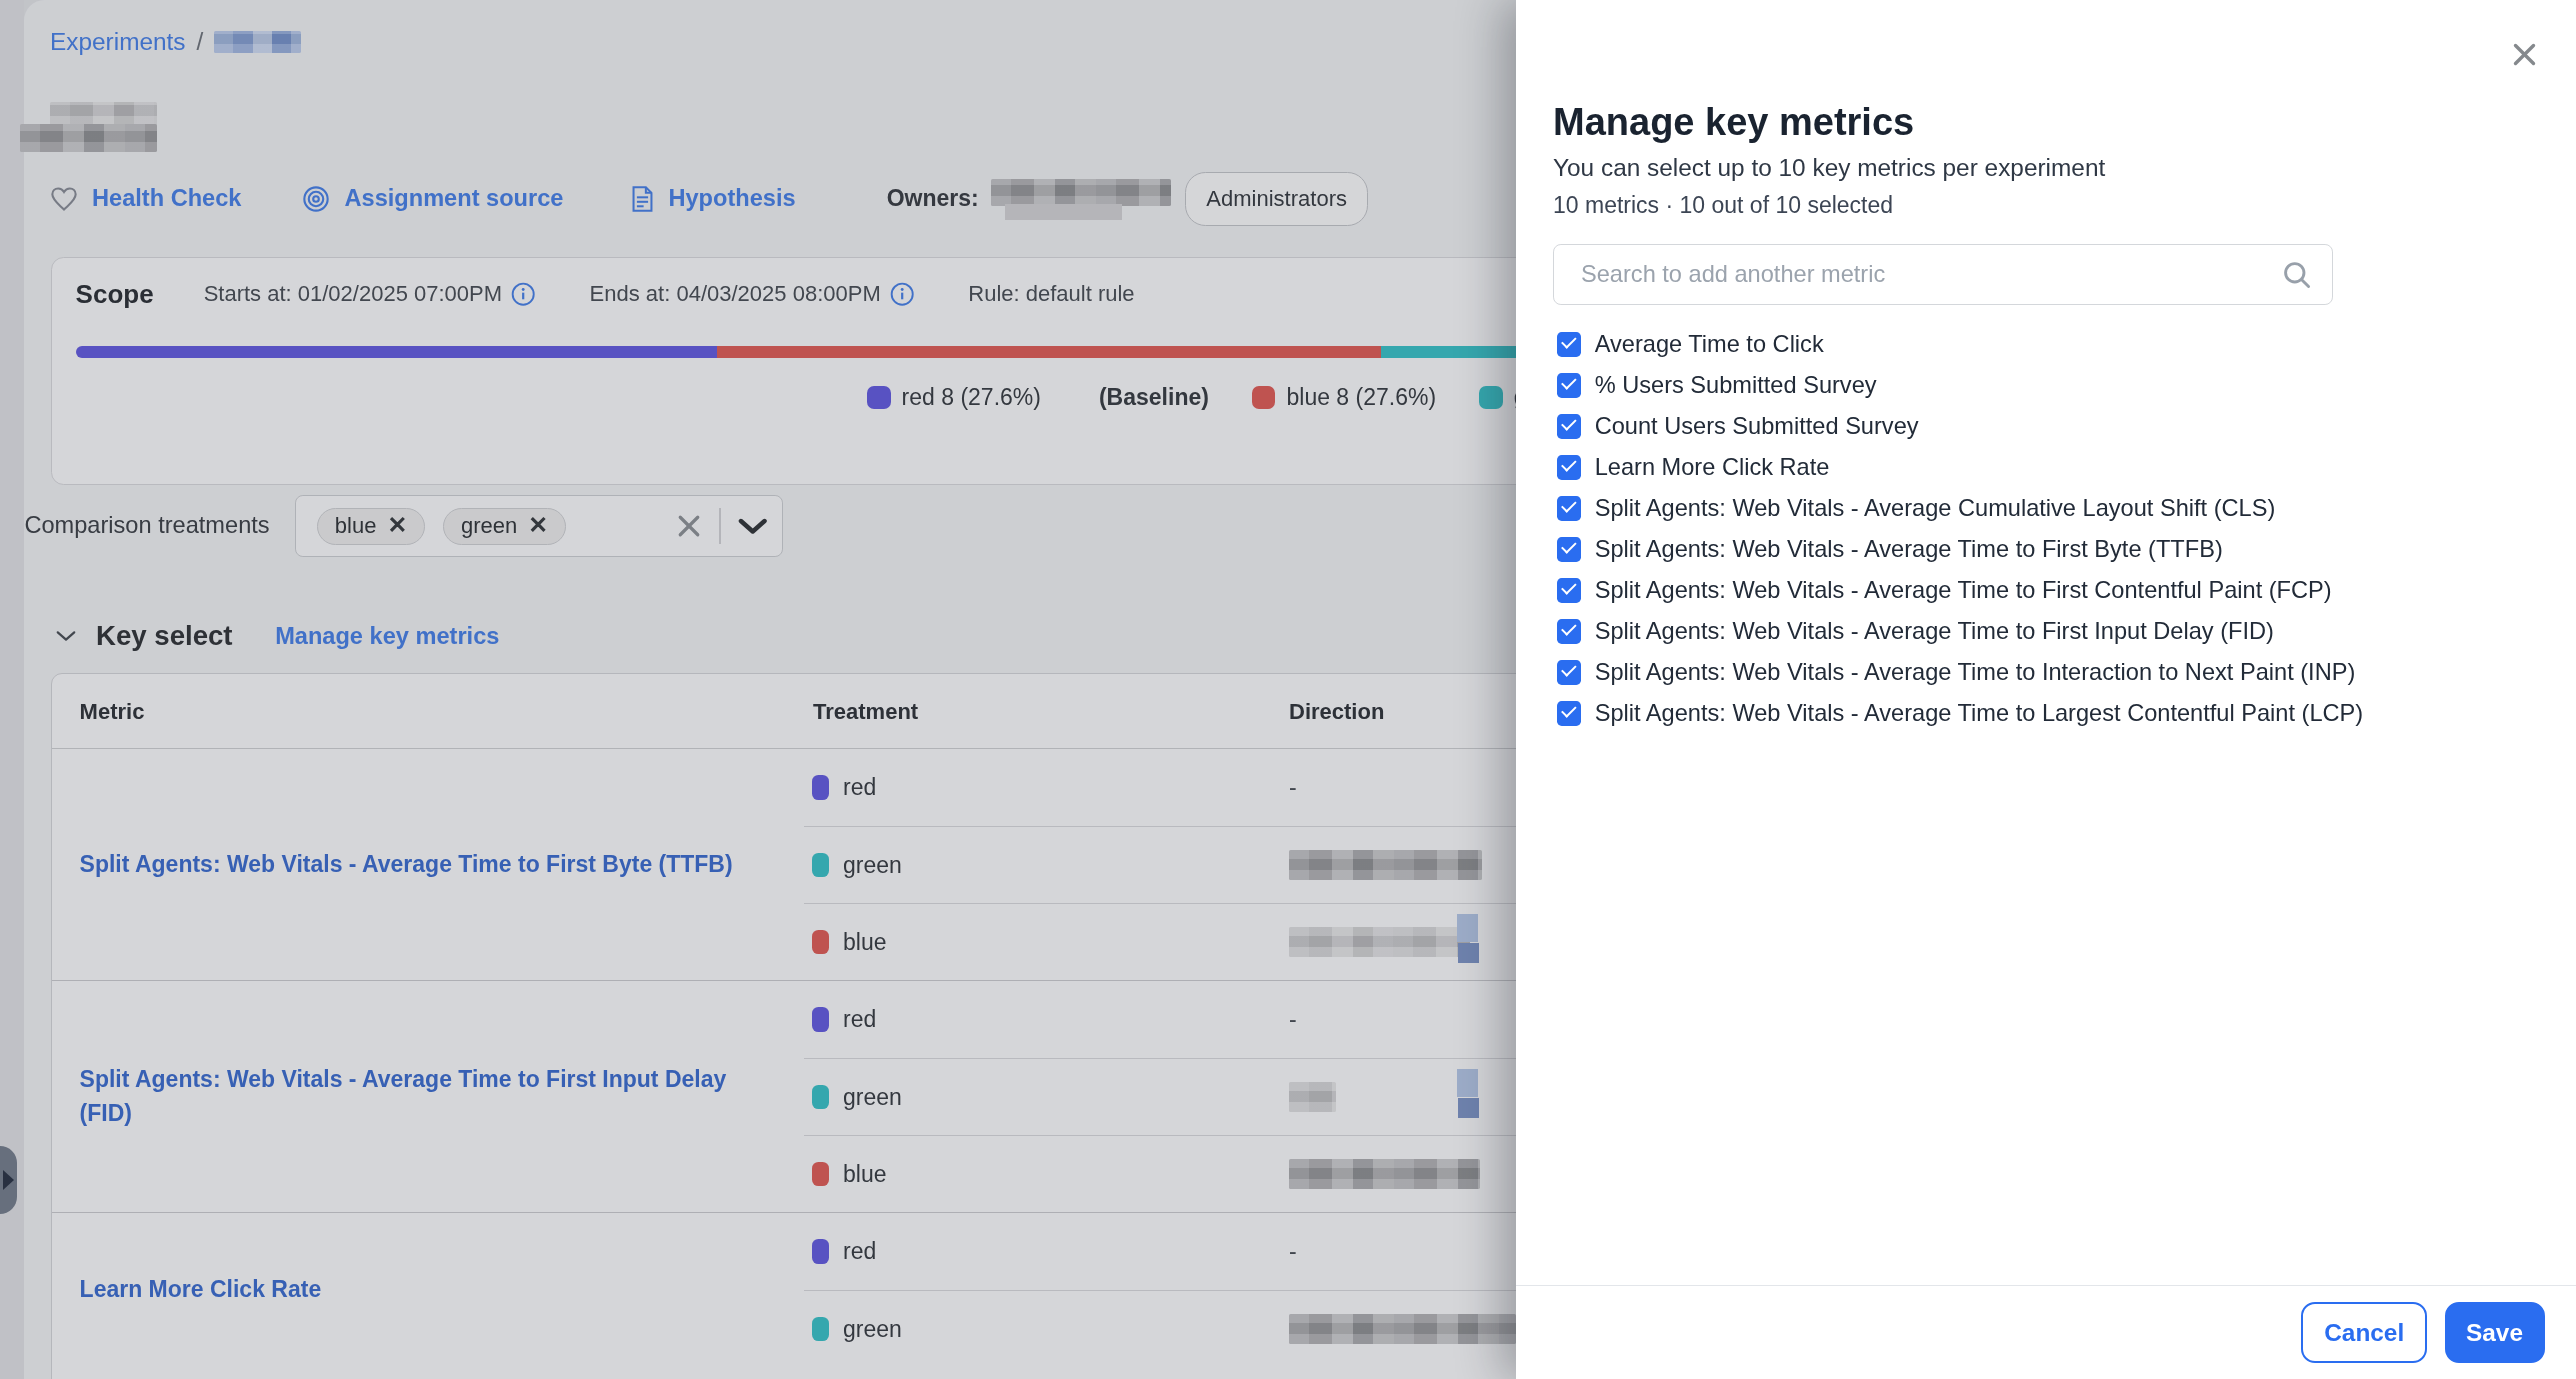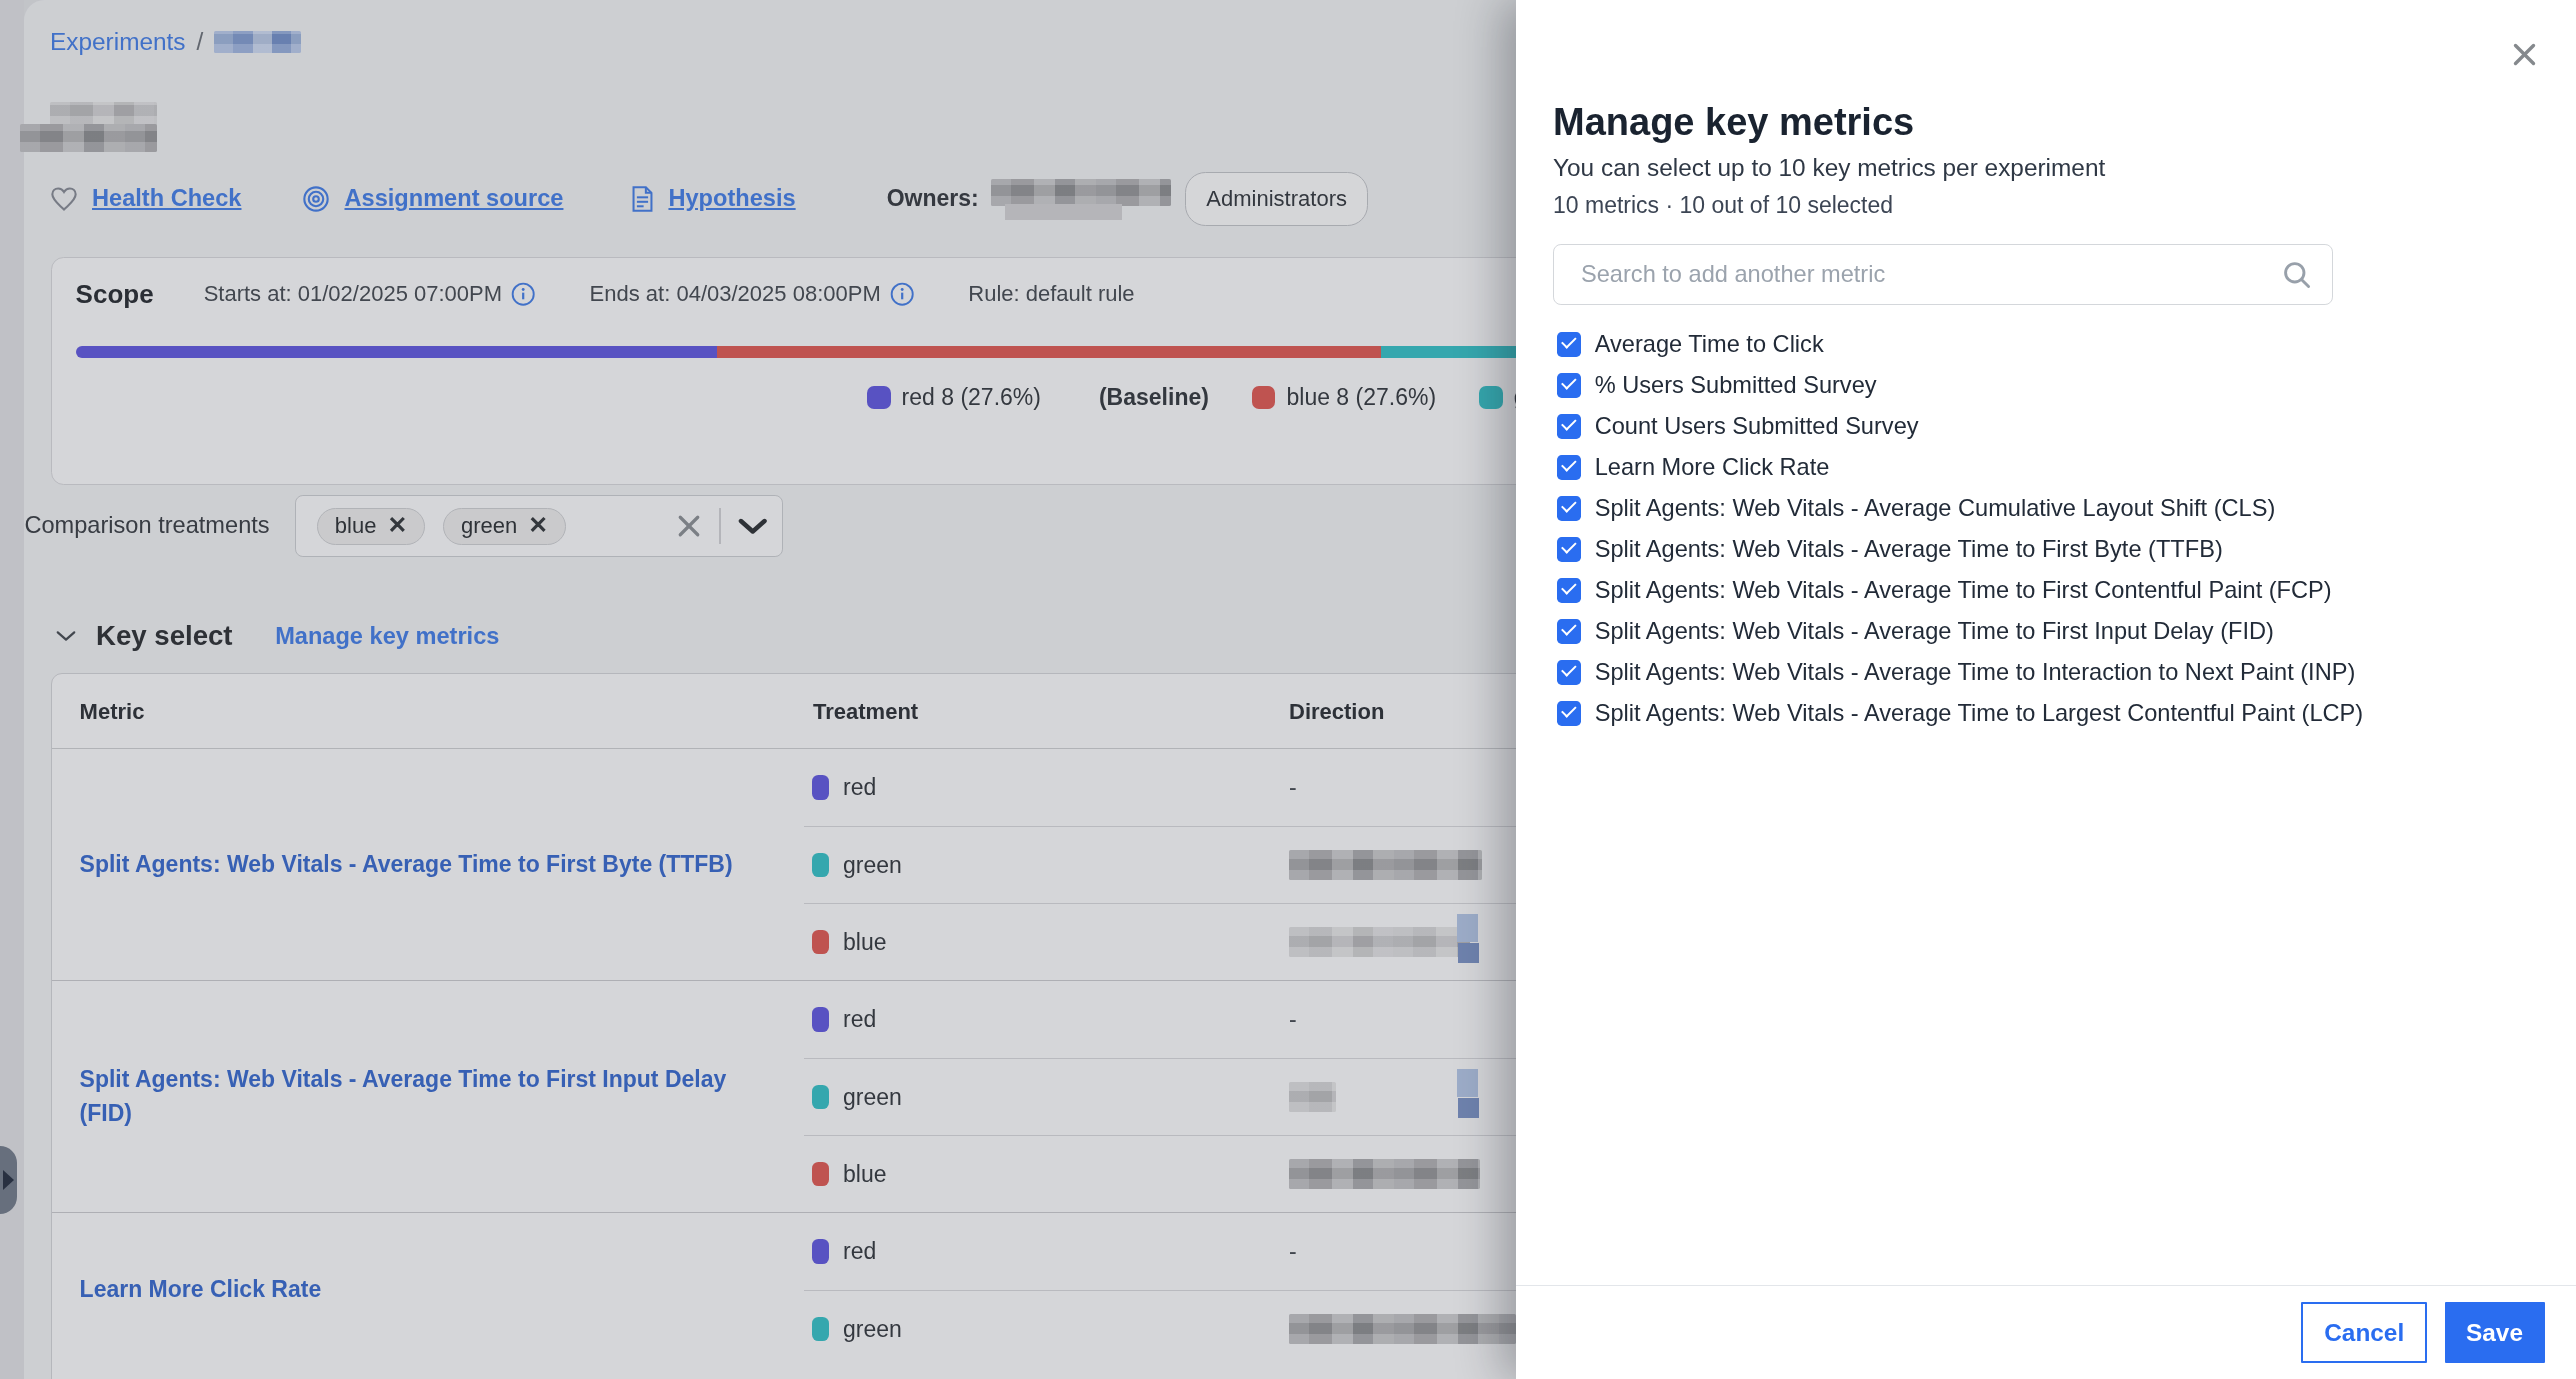--- a/index.html
+++ b/index.html
@@ -14,21 +14,21 @@
   .breadcrumb { position:absolute; left:50px; top:28px; display:flex; align-items:center; gap:11px; font-size:24.4px; }
   .breadcrumb a { color:#4a83e8; text-decoration:none; }
   .breadcrumb .sep { color:#70767d; }
   .crumb-redact { width:87px; height:22px; border-radius:3.1px; }
 
   .title-redact { position:absolute; left:19.7px; top:102px; width:137px; height:50px; }
   .title-redact .r1 { position:absolute; left:30px; top:0; width:107px; height:23.6px; }
   .title-redact .r2 { position:absolute; left:0; top:22px; width:137px; height:28px; }
 
   .meta-row { position:absolute; left:50px; top:175px; height:47px; display:flex; align-items:center; }
-  .meta-link { display:flex; align-items:center; gap:14px; font-size:23.6px; font-weight:bold; color:#4a83e8; cursor:pointer;text-decoration:underline; }
+  .meta-link { display:flex; align-items:center; gap:14px; font-size:23.6px; font-weight:bold; color:#4a83e8; cursor:pointer; }
   .meta-link svg { display:block; }
   .owners { display:flex; align-items:center; gap:12.6px; }
   .owners .olabel { font-size:23px; font-weight:bold; color:#3c4147; }
   .owner-redact { position:relative; width:181px; height:43px; }
   .owner-redact .m1 { position:absolute; left:0; top:1.6px; width:180px; height:27px; }
   .owner-redact .m2 { position:absolute; left:14px; top:27px; width:117px; height:15.7px; background:#d3d4d6; }
   .admin-pill { display:inline-flex; align-items:center; height:54px; padding:0 20.5px; border:1.6px solid #c3c6ca;
     border-radius:20.5px; background:rgba(255,255,255,.65); font-size:22px; color:#3a3f45; }
 
   
@@ -118,21 +118,21 @@
   .search-wrap input::placeholder { color:#9ba3ad; }
   .search-icon { position:absolute; right:20.5px; top:15px; }
   .metric-list { position:absolute; left:37px; top:324px; right:31.5px; }
   .metric-row { display:flex; align-items:center; height:41px; cursor:pointer; }
   .cbx { width:24.4px; height:24.4px; border-radius:4.7px; background:#2a6df0; margin:0 13.4px 0 3.9px; position:relative; flex:0 0 auto; }
   .cbx::after { content:""; position:absolute; left:5.5px; top:4.7px; width:11.8px; height:6.3px;
     border-left:2.8px solid #fff; border-bottom:2.8px solid #fff; transform:rotate(-45deg); }
   .metric-row .mlabel { font-size:23.6px; color:#222b38; }
   .drawer-footer { position:absolute; left:0; right:0; bottom:0; height:94px; border-top:1.6px solid #e3e6ea;
     background:#fff; display:flex; align-items:center; justify-content:flex-end; padding:0 31.5px; gap:17.3px; }
-  .btn { height:61px; border-radius:1px; font-size:24.4px; font-weight:bold; display:flex; align-items:center;
+  .btn { height:61px; border-radius:14px; font-size:24.4px; font-weight:bold; display:flex; align-items:center;
     justify-content:center; cursor:pointer; }
   .btn-cancel { width:126px; background:#fff; border:2px solid #2a6df0; color:#2a6df0; }
   .btn-save { width:100px; background:#2a6df0; border:2px solid #2a6df0; color:#fff; }
 </style>
 </head>
 <body>
 
 <div class="side-strip"></div>
 <div class="panel"></div>
 

